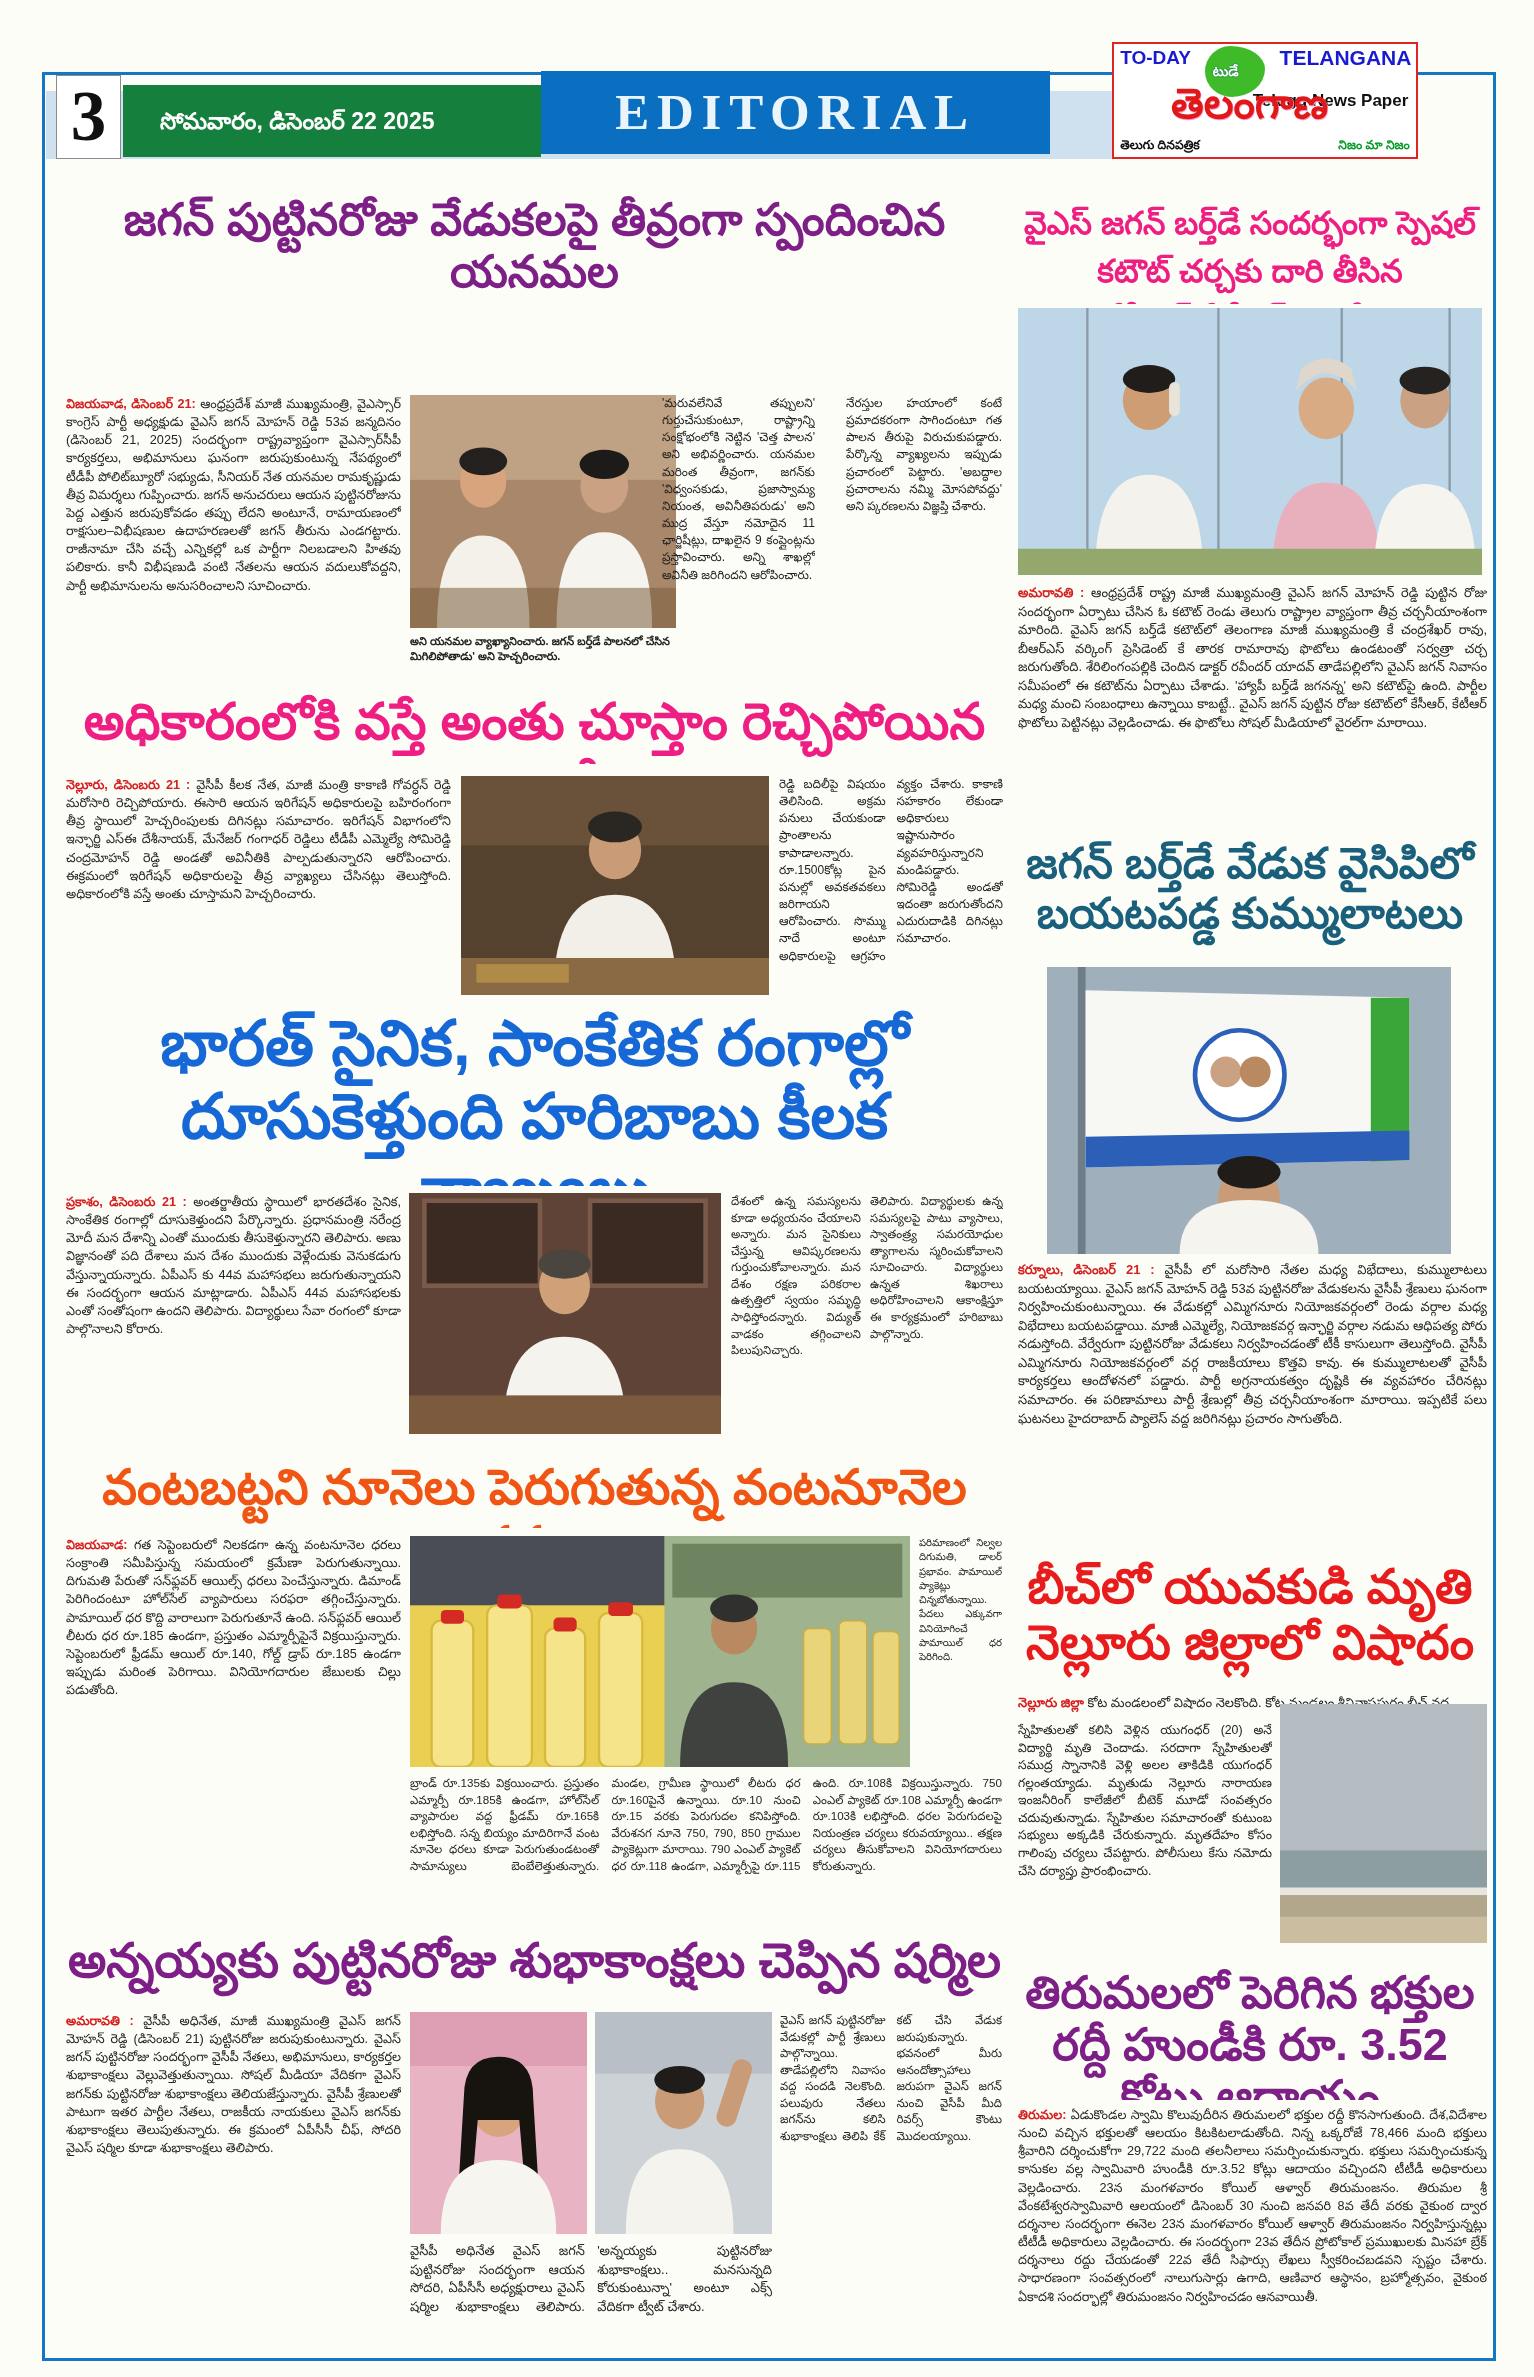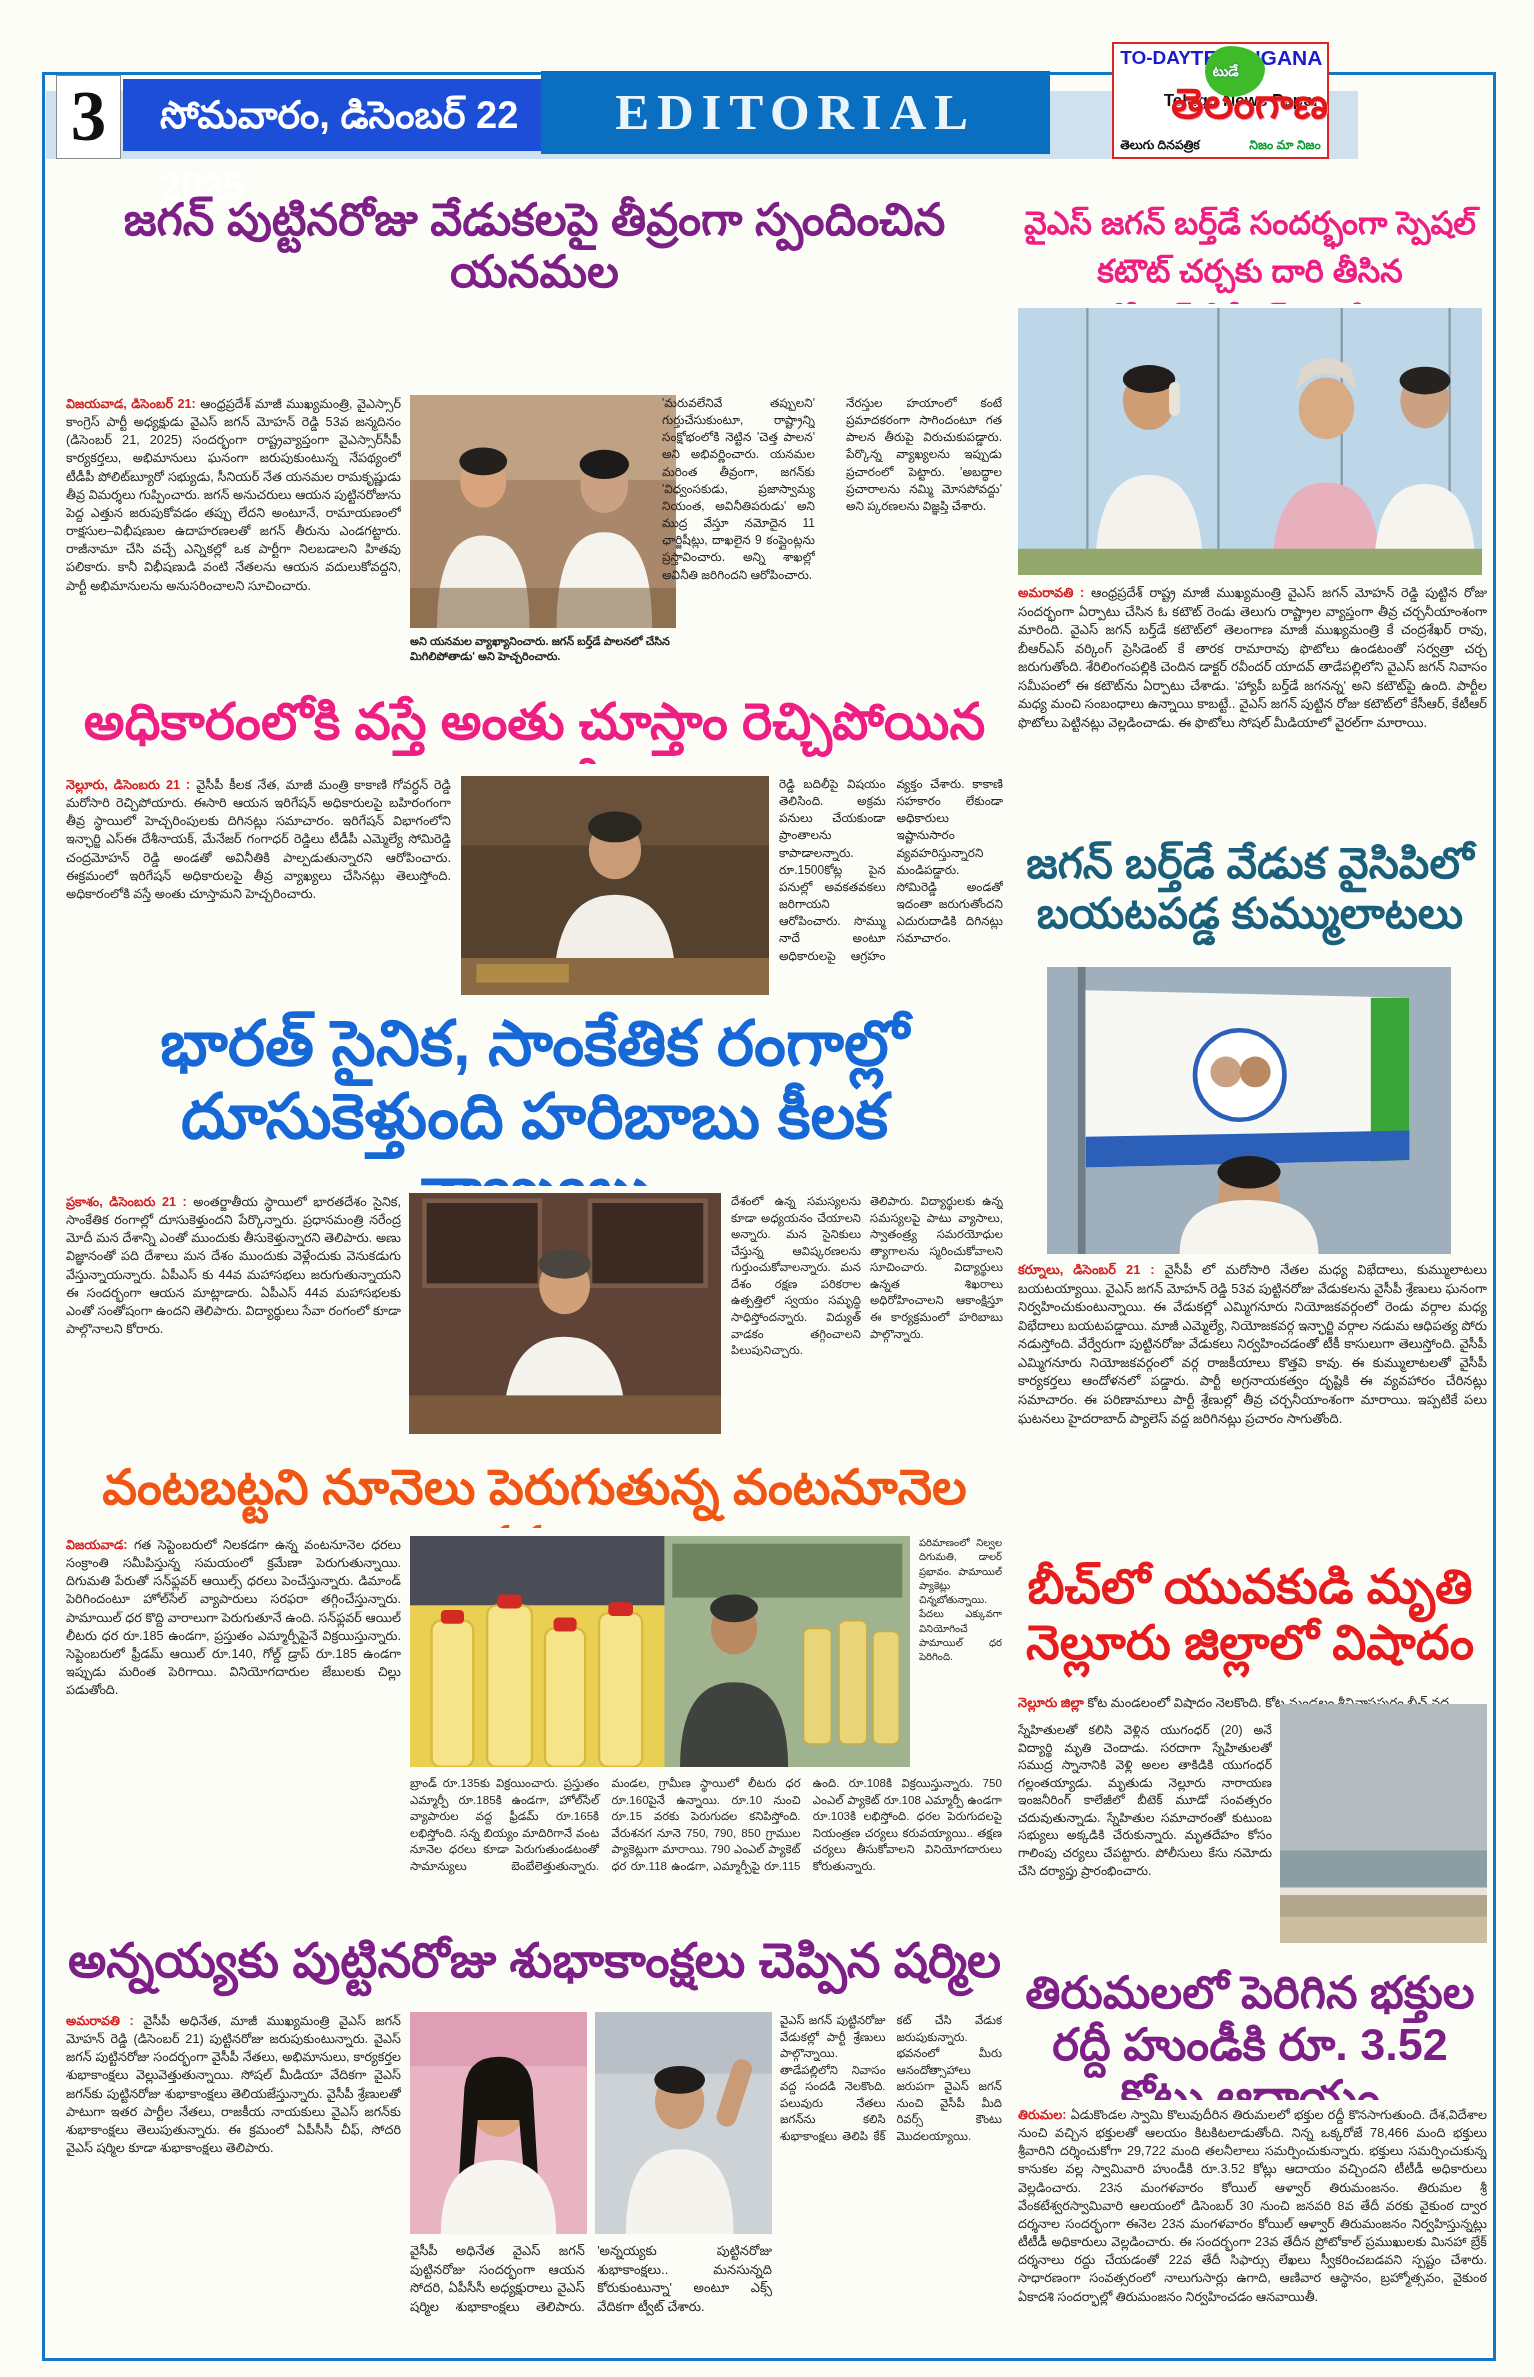--- a/index.html
+++ b/index.html
@@ -5,26 +5,26 @@
   html,body{margin:0;padding:0;}
   body{width:1534px;height:2377px;position:relative;background:#fdfdf8;
        font-family:"Liberation Sans", sans-serif;overflow:hidden;}
   .frame{position:absolute;left:42px;top:72px;width:1448px;height:2283px;
          border:3.1px solid #1377c5;pointer-events:none;}
   
   .paleband{position:absolute;left:46px;top:91px;width:1312px;height:68px;background:#cfe0ee;}
   .pagenum{position:absolute;left:56px;top:75px;width:63px;height:82px;background:#fff;
            border:1.5px solid #8a8a8a;color:#111;font-family:"Liberation Serif",serif;
            font-size:71px;font-weight:bold;text-align:center;line-height:80px;}
-  .datebox{position:absolute;left:123px;top:79px;width:418px;height:72px;background:#1d4ed8;
-           color:#fff;font-weight:bold;font-size:38px;line-height:72px;padding-left:37px;box-sizing:border-box;}
+  .datebox{position:absolute;left:123px;top:85px;width:418px;height:72px;background:#15803d;
+           color:#fff;font-weight:bold;font-size:23px;line-height:72px;padding-left:37px;box-sizing:border-box;}
   .edbox{position:absolute;left:541px;top:71px;width:509px;height:83px;background:#0a6fc0;
          color:#eaf4fb;font-family:"Liberation Serif",serif;font-size:51px;letter-spacing:7.7px;
          text-align:center;line-height:83px;font-weight:600;}
-  .logobox{position:absolute;left:1112px;top:42px;width:217px;height:117px;background:#fff;
+  .logobox{position:absolute;left:1112px;top:42px;width:306px;height:117px;background:#fff;
            border:2.3px solid #e02424;box-sizing:border-box;}
   .logo-today{position:absolute;left:6.2px;top:3.1px;color:#1a1ad0;font-weight:bold;font-size:19px;}
   .logo-tg{position:absolute;right:4.6px;top:1.5px;color:#1a1ad0;font-weight:bold;font-size:21px;}
   .logo-sub{position:absolute;right:7.7px;top:39px;color:#111;font-weight:bold;font-size:17px;margin-top:8px;}
   .logo-map{position:absolute;left:91px;top:1.5px;width:60px;height:51px;background:#3fbb2a;
             border-radius:42% 58% 55% 45%/50% 45% 55% 50%;}
   .logo-map span{position:absolute;left:7.7px;top:17px;color:#fff;font-weight:bold;font-size:14px;
             text-shadow:0 0 1.5px #046;}
   .logo-script{position:absolute;left:4.6px;top:32px;width:262px;text-align:center;color:#e01818;
             font-weight:bold;font-size:42px;line-height:56px;text-shadow:0.8px 0.8px 0 #f9c;}

